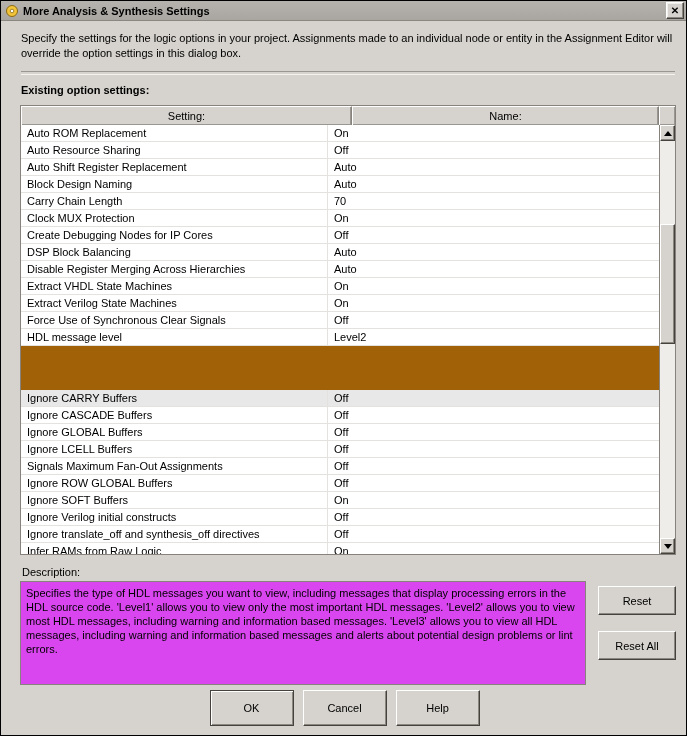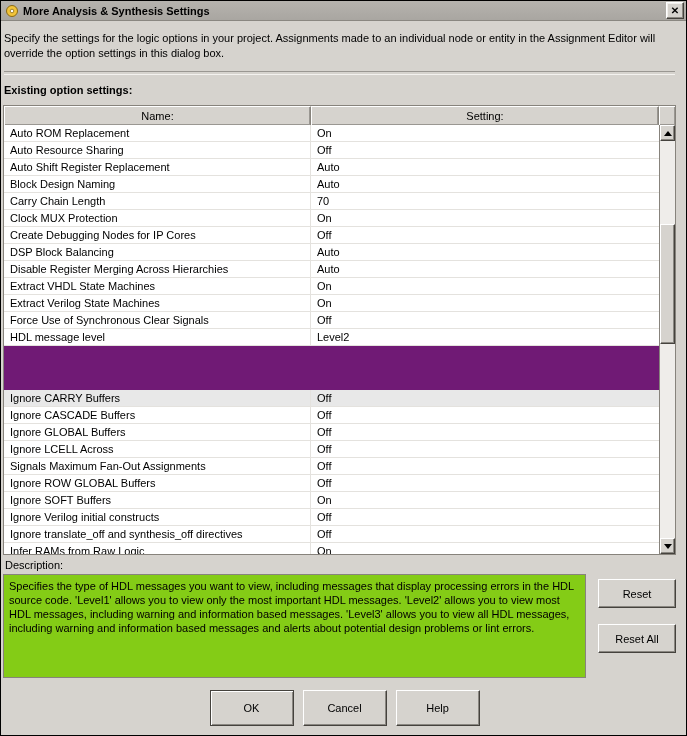--- a/index.html
+++ b/index.html
@@ -65,21 +65,21 @@
     justify-content: center;
     font-size: 10px;
     font-weight: bold;
     line-height: 1;
     cursor: default;
     flex: none;
   }
 
   
   .body {
-    padding: 8px 9px 0 1px;
+    padding: 8px 9px 0 18px;
     box-sizing: border-box;
   }
 
   .intro {
     font-size: 11px;
     line-height: 15px;
     margin: 2px 2px 10px 2px;
   }
 
   .hrule {
@@ -136,21 +136,21 @@
   }
 
   .table-scrollarea {
     flex: 1;
     display: flex;
     overflow: hidden;
   }
   .rows {
     flex: 1;
     overflow: hidden;
-    background: #701a75;
+    background: #a16207;
   }
   .row {
     display: flex;
     height: 17px;
     box-sizing: border-box;
     border-bottom: 1px solid #e4e2de;
     font-size: 11px;
     align-items: center;
     background: #fff;
   }
@@ -221,31 +221,31 @@
     width: 0; height: 0;
     border-left: 4px solid transparent;
     border-right: 4px solid transparent;
   }
   .arrow.up { border-bottom: 5px solid #000; }
   .arrow.down { border-top: 5px solid #000; }
 
   
   .desc-label {
     font-size: 11px;
-    margin: 4px 0 3px 3px;
+    margin: 11px 0 3px 3px;
   }
   .desc-row {
     display: flex;
     align-items: flex-start;
     margin: 0 1px;
   }
   .desc-box {
     width: 665px;
     height: 104px;
-    background: #84cc16;
+    background: #d946ef;
     border: 1px solid #87837c;
     box-sizing: border-box;
     padding: 4px 5px;
     font-size: 11px;
     line-height: 14px;
     overflow: hidden;
   }
   .side-buttons {
     margin-left: 12px;
     display: flex;
@@ -307,22 +307,22 @@
     <div class="title-close">✕</div>
   </div>
 
   <div class="body">
     <div class="intro">Specify the settings for the logic options in your project.  Assignments made to an individual node or entity in the Assignment Editor will override the option settings in this dialog box.</div>
     <div class="hrule"></div>
     <div class="section-label">Existing option settings:</div>
 
     <div class="table-wrap">
       <div class="table-head">
+        <div class="th setting">Setting:</div>
         <div class="th name">Name:</div>
-        <div class="th setting">Setting:</div>
         <div class="th corner"></div>
       </div>
       <div class="table-scrollarea">
         <div class="rows" id="rows-container">
             <div class="row">
               <div class="cell-name">Auto ROM Replacement</div>
               <div class="cell-setting">On</div>
             </div>
             <div class="row">
               <div class="cell-name">Auto Resource Sharing</div>
@@ -378,21 +378,21 @@
             </div>
             <div class="row">
               <div class="cell-name">Ignore CASCADE Buffers</div>
               <div class="cell-setting">Off</div>
             </div>
             <div class="row">
               <div class="cell-name">Ignore GLOBAL Buffers</div>
               <div class="cell-setting">Off</div>
             </div>
             <div class="row">
-              <div class="cell-name">Ignore LCELL Across</div>
+              <div class="cell-name">Ignore LCELL Buffers</div>
               <div class="cell-setting">Off</div>
             </div>
             <div class="row">
               <div class="cell-name">Signals Maximum Fan-Out Assignments</div>
               <div class="cell-setting">Off</div>
             </div>
             <div class="row">
               <div class="cell-name">Ignore ROW GLOBAL Buffers</div>
               <div class="cell-setting">Off</div>
             </div>

